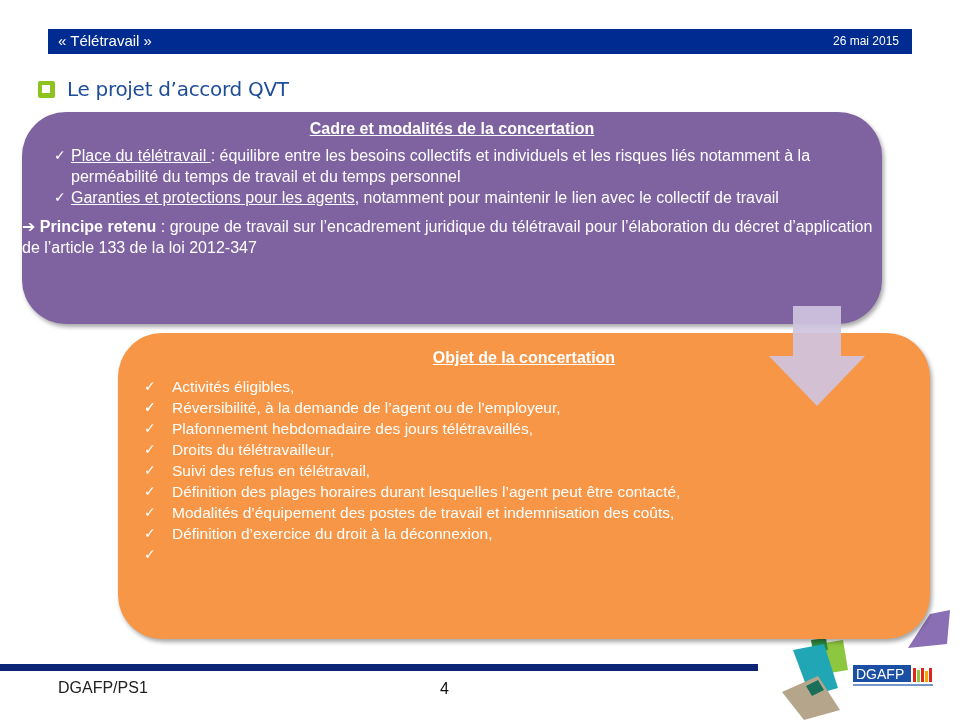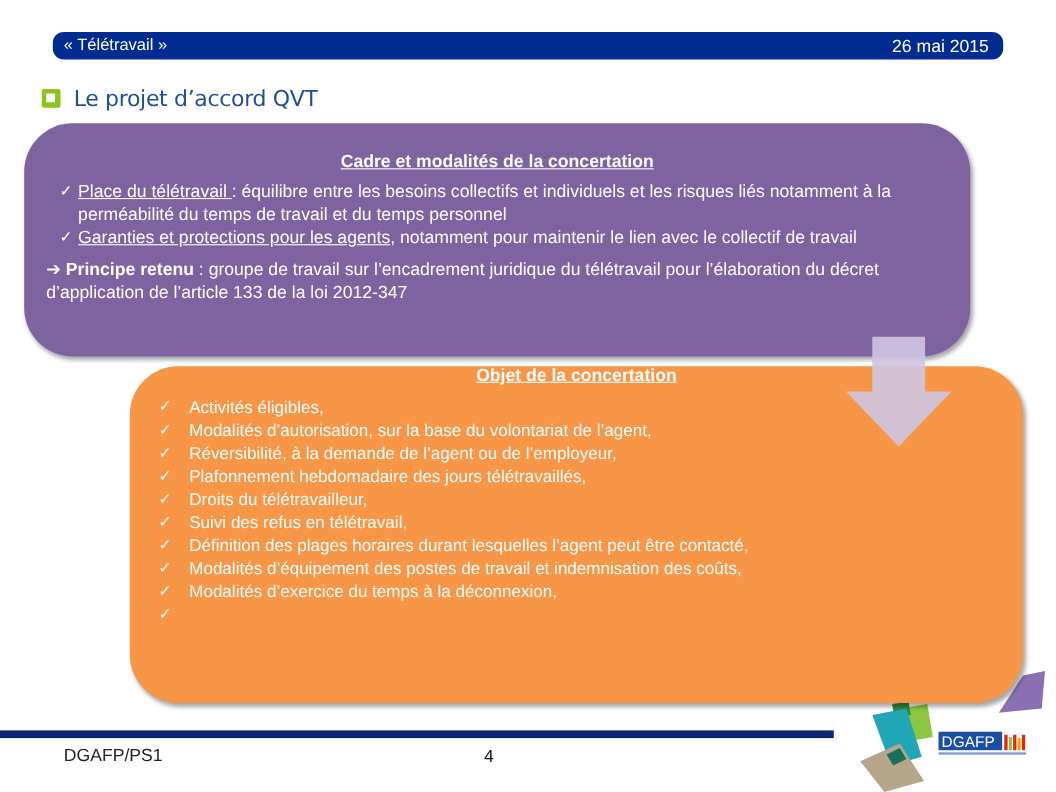--- a/index.html
+++ b/index.html
@@ -1,39 +1,39 @@
 <!DOCTYPE html>
 <html><head>
   <meta charset="utf-8">
   <style>
     html, body { margin:0; padding:0; }
     body { width:960px; height:720px; background:#ffffff; position:relative; overflow:hidden; font-family:"Liberation Sans", sans-serif; }
-    .topbar { position:absolute; left:48px; top:29px; width:864px; height:25px; background:#002b91; color:#fff;border-radius:10px; }
+    .topbar { position:absolute; left:48px; top:29px; width:864px; height:25px; background:#002b91; color:#fff; }
     .topbar .title { position:absolute; left:10px; top:3px; font-size:15px; }
-    .topbar .date { position:absolute; right:13px; top:5px; font-size:16px;margin-left:30px; }
+    .topbar .date { position:absolute; right:13px; top:5px; font-size:12px;margin-left:30px; }
     .heading { position:absolute; left:38px; top:72px; height:34px; display:flex; align-items:center; }
     .heading .box { width:17px; height:17px; border:4px solid #8dc21f; border-right-width:5px; border-bottom-width:5px; background:#fff; border-radius:2px; margin-right:12px; box-sizing:border-box; }
     .heading .text { font-family:"DejaVu Sans", sans-serif; font-size:20px; color:#1f4e99; letter-spacing:-0.3px; }
     .panel { position:absolute; border-radius:44px; color:#fff; box-shadow:2px 3px 4px rgba(0,0,0,0.35); }
     .panel.purple { left:22px; top:112px; width:860px; height:212px; background:#7f63a1; z-index:1; }
     .panel.orange { left:118px; top:333px; width:812px; height:306px; background:#f79646; z-index:2; }
     .panel-title { text-align:center; font-weight:bold; text-decoration:underline; font-size:16px; }
-    .purple .panel-title { padding-top:27px; }
-    .orange .panel-title { padding-top:0; }
+    .purple .panel-title { padding-top:8px; }
+    .orange .panel-title { padding-top:16px; }
     .checklist { list-style:none; margin:0; padding:0; }
     .checklist li { position:relative; }
     .check { position:absolute; left:0; top:0; font-family:"DejaVu Sans", sans-serif; }
     .purple .checklist { margin-top:7px; padding-left:30px; font-size:16px; line-height:21px; }
     .purple .checklist li { padding-left:19px; }
     .purple .check { left:2px; font-size:14px; }
     .orange .checklist { margin-top:9px; padding-left:24px; font-size:15.5px; line-height:21px; }
     .orange .checklist li { padding-left:30px; }
     .orange .check { left:2px; font-size:14px; }
     .u { text-decoration:underline;text-align:center; }
-    .principle { padding-left:20px; padding-top:8px; font-size:16px; line-height:21px; }
+    .principle { padding-top:8px; font-size:16px; line-height:21px; }
     .principle b { font-weight:bold; }
     .down-arrow { position:absolute; left:767px; top:306px; width:100px; height:100px; z-index:3; }
     .footer-bar { position:absolute; left:0; top:664px; width:758px; height:7px; background:#0c2577; }
     .footer-left { position:absolute; left:58px; top:679px; font-size:16px; color:#222; }
     .page-num { position:absolute; left:440px; top:680px; font-size:16px; color:#111; }
     .deco { position:absolute; }
     .logo { position:absolute; left:853px; top:665px; width:80px; height:24px; }
   </style>
 </head>
 <body>
@@ -67,28 +67,28 @@
 </div>
 
 <svg class="down-arrow" viewBox="0 0 100 100">
   <polygon points="26,0 74,0 74,50 98,50 50,100 2,50 26,50" fill="#cfc3e0" opacity="0.92"></polygon>
 </svg>
 
 <div class="panel orange">
   <div class="panel-title">Objet de la concertation</div>
   <ul class="checklist">
     <li><span class="check">✓</span><span>Activités éligibles,</span></li>
-    <li><span class="check">✓</span><span>Modalités d’autorisation, sur la base du volontariat de l’agent,</span></li>
+    <li><span class="check">✓</span></li>
     <li><span class="check">✓</span><span>Réversibilité, à la demande de l’agent ou de l’employeur,</span></li>
     <li><span class="check">✓</span><span>Plafonnement hebdomadaire des jours télétravaillés,</span></li>
     <li><span class="check">✓</span><span>Droits du télétravailleur,</span></li>
     <li><span class="check">✓</span><span>Suivi des refus en télétravail,</span></li>
     <li><span class="check">✓</span><span>Définition des plages horaires durant lesquelles l’agent peut être contacté,</span></li>
     <li><span class="check">✓</span><span>Modalités d’équipement des postes de travail et indemnisation des coûts,</span></li>
-    <li><span class="check">✓</span><span>Modalités d’exercice du temps à la déconnexion,</span></li>
+    <li><span class="check">✓</span><span>Définition d’exercice du droit à la déconnexion,</span></li>
     <li><span class="check">✓</span></li>
   </ul>
 </div>
 
 <svg class="deco" style="left:780px;top:610px;width:180px;height:110px;z-index:1" viewBox="0 0 180 110">
   <polygon points="150,4 170,0 167,34 128,38" fill="#8a6fb4"></polygon>
   <polygon points="38,34 63,30 68,60 44,64" fill="#8dc63f"></polygon>
   <polygon points="31,30 46,28 48,40 33,42" fill="#2e8b3e"></polygon>
   <polygon points="13,40 44,34 58,78 30,86" fill="#21a6b5"></polygon>
   <polygon points="2,82 38,66 60,100 24,110" fill="#b5a58a"></polygon>

